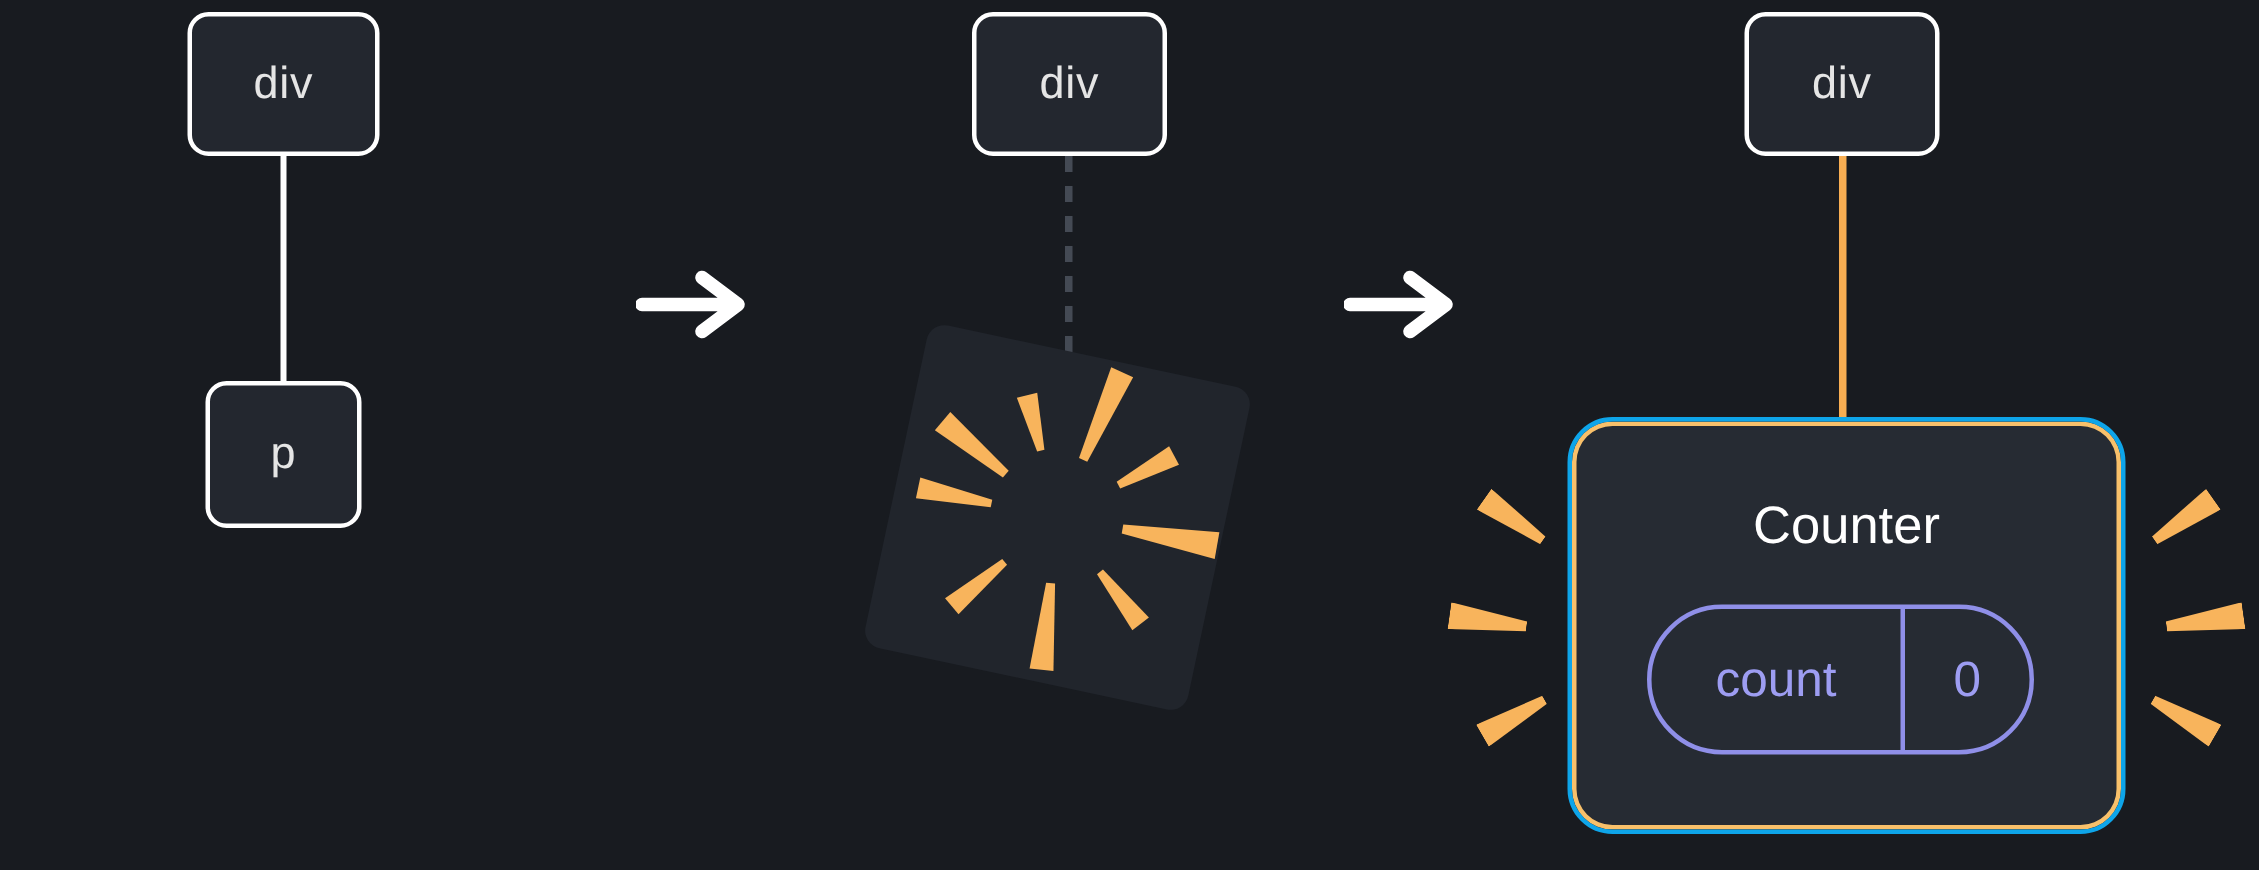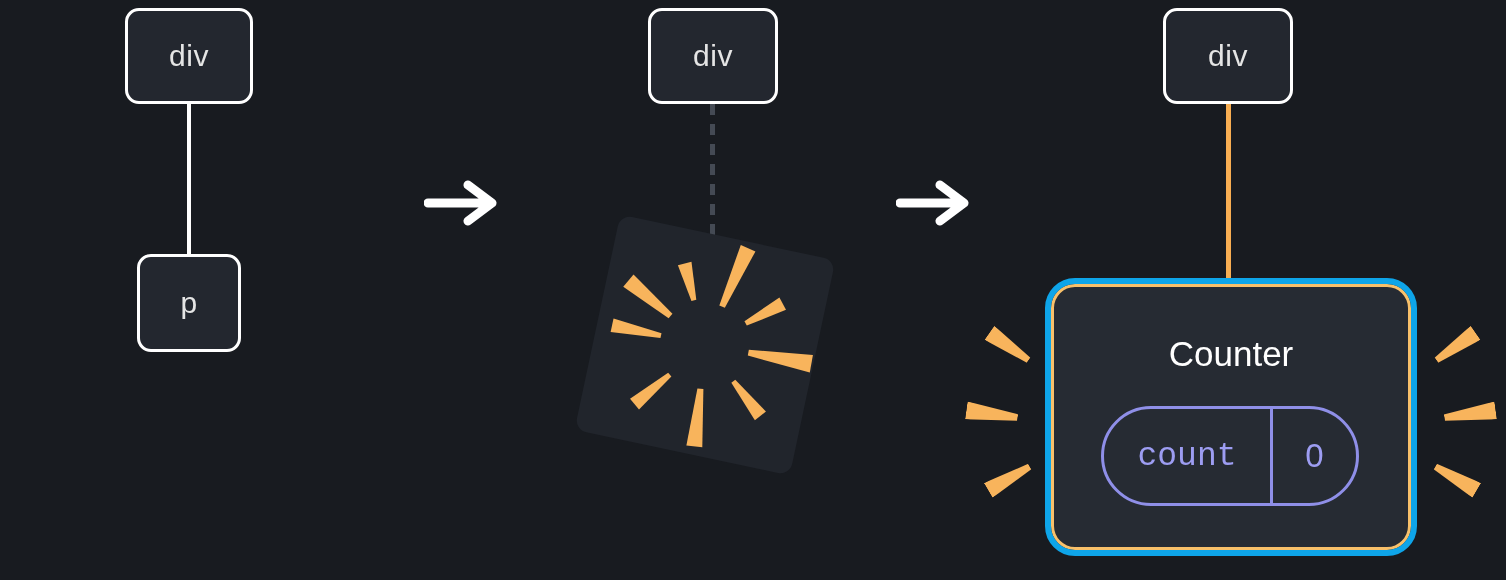--- a/index.html
+++ b/index.html
@@ -73,21 +73,21 @@
     pointer-events: none;
   }
 
   
   .counter-card {
     position: absolute;
     left: 1045px; top: 278px;
     width: 372px; height: 278px;
     box-sizing: border-box;
     background: #262B33;
-    border: 6px solid #0ea5e9;
+    border: 3px solid #0ea5e9;
     border-radius: 30px;
     box-shadow: inset 0 0 0 3px #F8C06A;
   }
   .counter-title {
     position: absolute;
     left: 0; top: 50px; width: 100%;
     text-align: center;
     color: #FFFFFF;
     font-size: 35px;
     font-weight: 500;
@@ -99,21 +99,21 @@
     box-sizing: border-box;
     border: 3px solid #8F8FE8;
     border-radius: 60px;
     display: flex;
     color: #9D9DF2;
     font-size: 33px;
     overflow: hidden;
   }
   .pill-key {
     flex: 1;
-    display: flex; align-items: center; justify-content: center; font-family: Liberation Mono, monospace;
+    display: flex; align-items: center; justify-content: center;
   }
   .pill-value {
     width: 86px;
     box-sizing: border-box;
     border-left: 3px solid #8F8FE8;
     display: flex; align-items: center; justify-content: center;
   }
 
   
   .spark {

